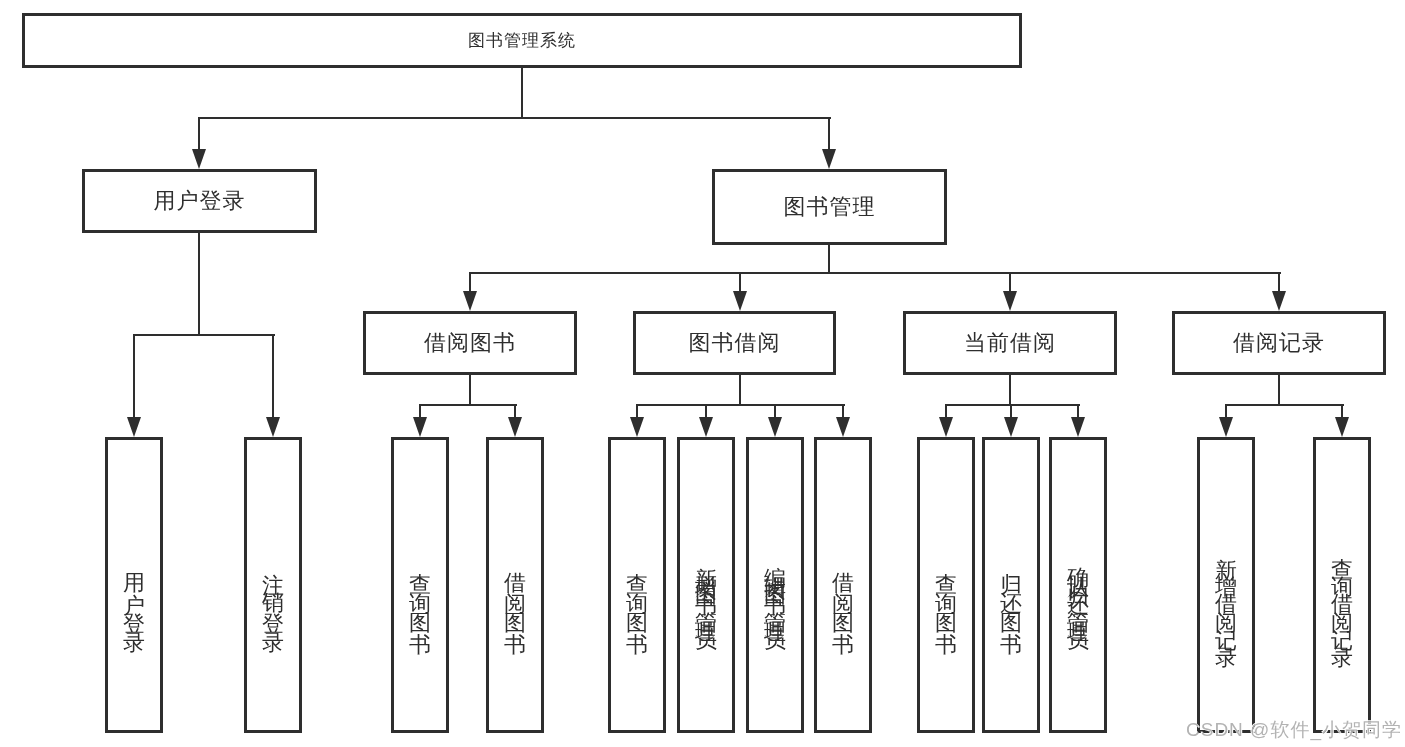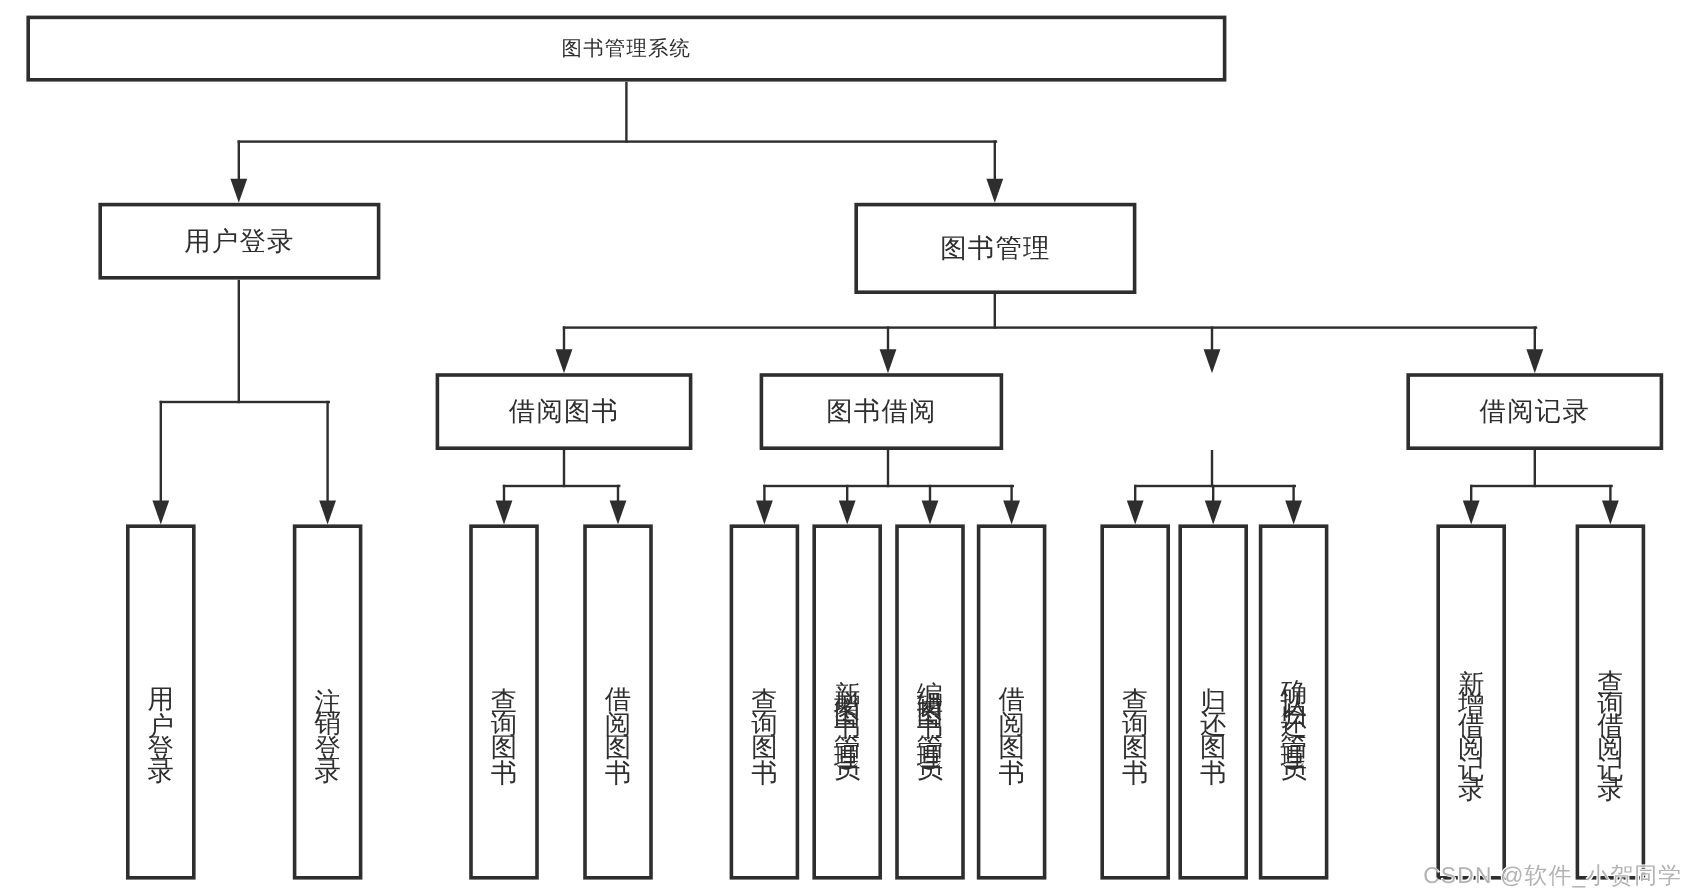--- a/index.html
+++ b/index.html
@@ -120,20 +120,21 @@
   <div class="arrow" style="left:1219px; top:417px;"></div>
   <div class="arrow" style="left:1335px; top:417px;"></div>
 
   <div class="node h-node root-node" style="left:22px; top:13px; width:1000px; height:55px;">图书管理系统</div>
 
   <div class="node h-node" style="left:82px; top:169px; width:235px; height:64px;">用户登录</div>
   <div class="node h-node" style="left:712px; top:169px; width:235px; height:76px;">图书管理</div>
 
   <div class="node h-node" style="left:363px; top:311px; width:214px; height:64px;">借阅图书</div>
   <div class="node h-node" style="left:633px; top:311px; width:203px; height:64px;">图书借阅</div>
+  <div class="node h-node" style="left:903px; top:311px; width:214px; height:64px;">当前借阅</div>
   <div class="node h-node" style="left:1172px; top:311px; width:214px; height:64px;">借阅记录</div>
 
   <div class="node v-node len4" style="left:105px; top:437px; width:58px; height:296px;">用户登录</div>
   <div class="node v-node len4" style="left:244px; top:437px; width:58px; height:296px;">注销登录</div>
 
   <div class="node v-node len4" style="left:391px; top:437px; width:58px; height:296px;">查询图书</div>
   <div class="node v-node len4" style="left:486px; top:437px; width:58px; height:296px;">借阅图书</div>
 
   <div class="node v-node len4" style="left:608px; top:437px; width:58px; height:296px;">查询图书</div>
   <div class="node v-node len9" style="left:677px; top:437px; width:58px; height:296px;">新增图书（管理员）</div>

